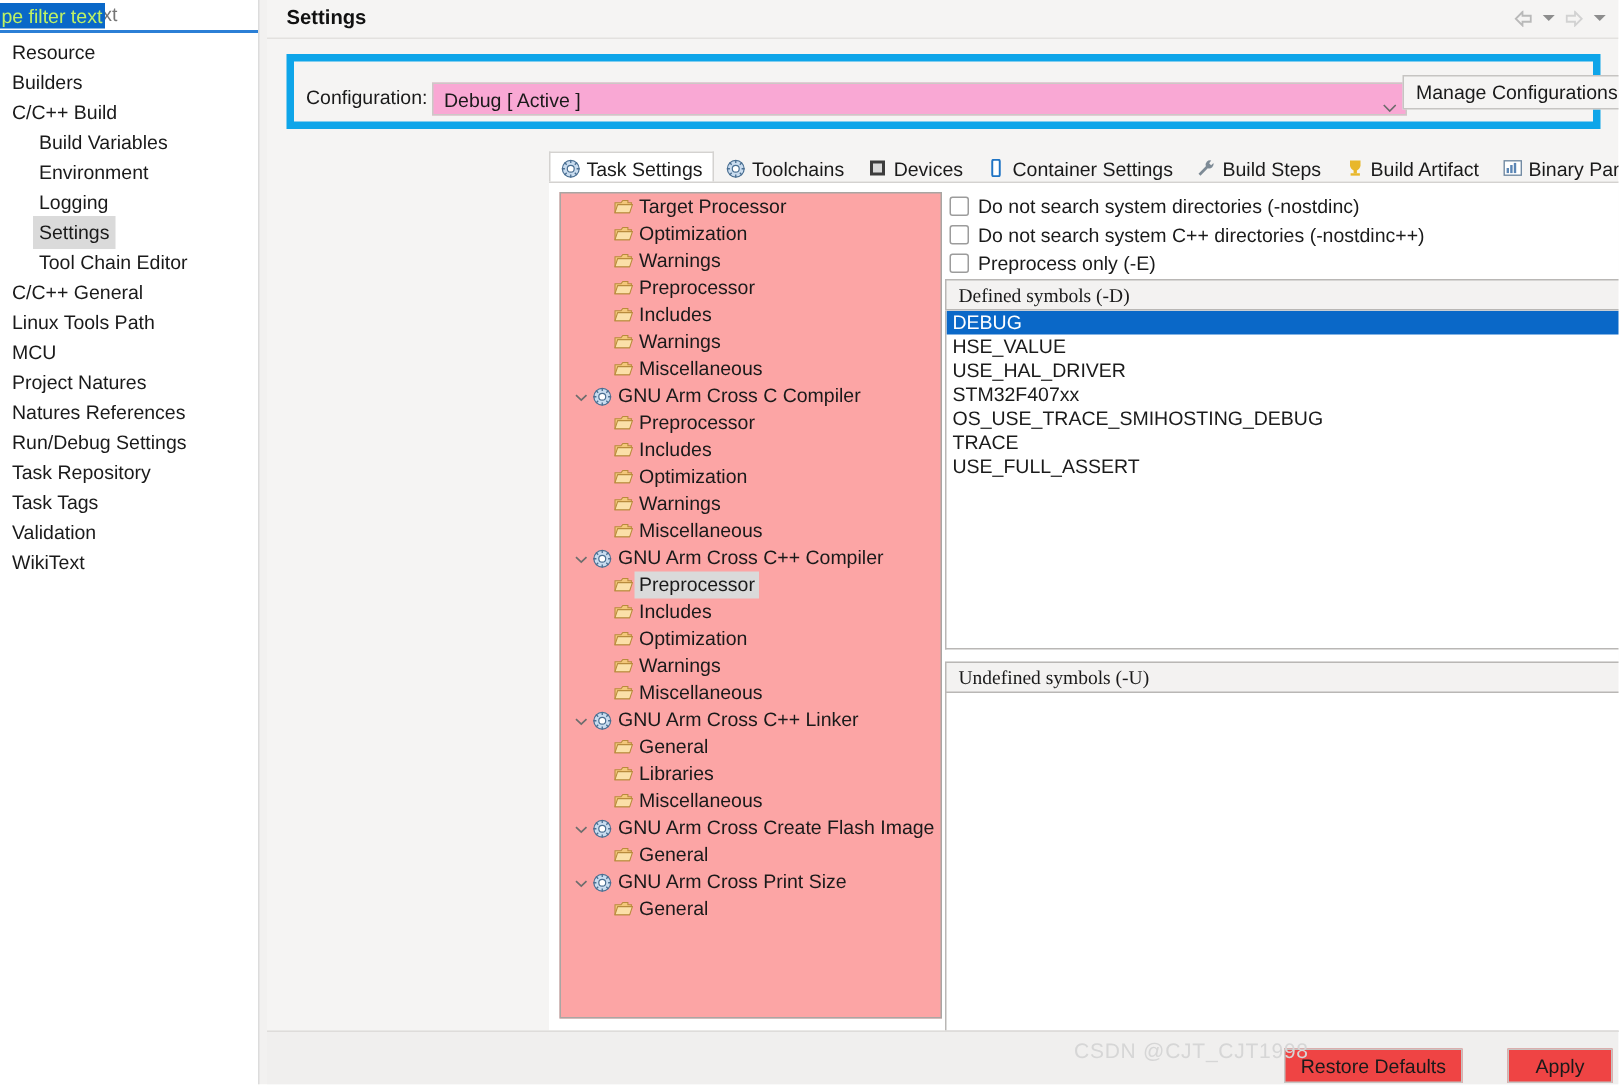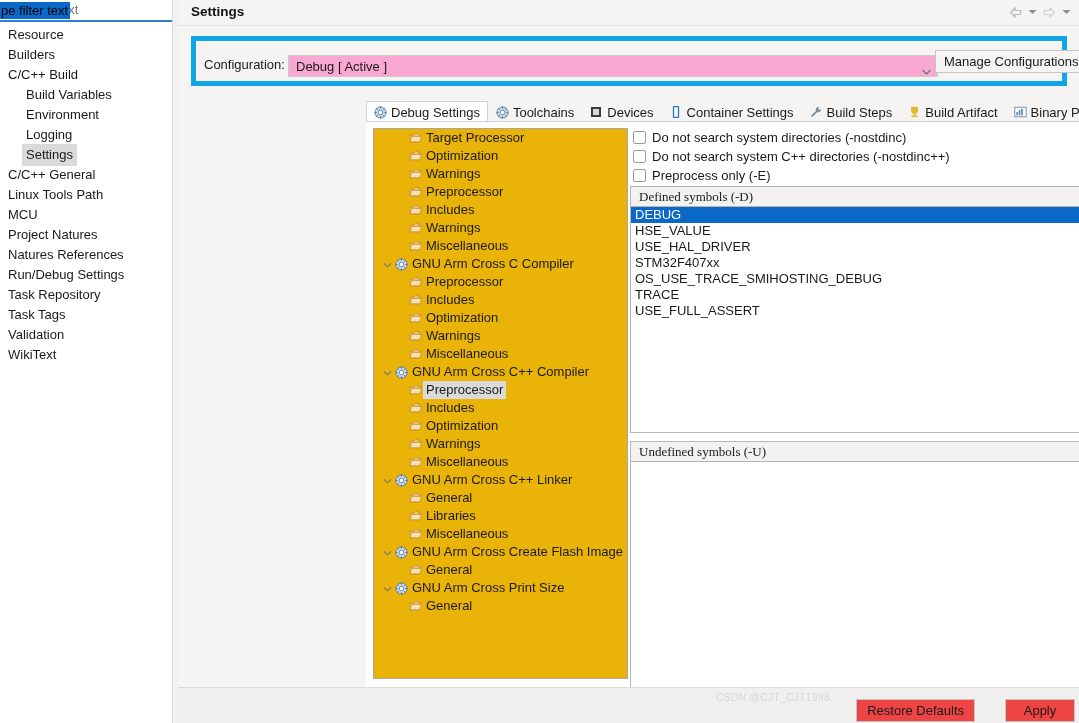--- a/index.html
+++ b/index.html
@@ -30,21 +30,21 @@
     flex: 1; height: 20px; line-height: 20px;
     border: none; outline: none;
     font-family: "Liberation Sans", sans-serif;
     font-size: 13px;
     padding: 0 2px 0 1px;
     background: #ffffff; color: #1a1a1a;
   }
   #filter-sel {
     position: absolute; left: 0; top: 2px;
     height: 17px; line-height: 17px;
-    background: #0a68c8; color: #000000;
+    background: #0a68c8; color: #bef264;
     font-size: 13px; padding: 0 2px 0 1px;
     white-space: nowrap;
   }
   #filter-clear {
     width: 22px; text-align: center;
     font-size: 15px; color: #333; cursor: default;
     line-height: 20px;
   }
   #tree-list { padding-top: 2px; }
   .pref-item {
@@ -140,21 +140,21 @@
     position: absolute; left: 188px; top: 121px;
     width: 891px; height: 566px;
     background: #ffffff;
     border-top: 1px solid #d4d2d0;
   }
 
   
   #tool-tree {
     position: absolute; left: 7px; top: 6px;
     width: 255px; height: 551px;
-    background: #eab308;
+    background: #fca5a5;
     border: 1px solid #a9a6a3;
     overflow: hidden;
   }
   .tt-row {
     height: 18px; line-height: 18px;
     font-size: 13px; white-space: nowrap;
     display: flex; align-items: center;
     position: relative;
   }
   .tt-chev { width: 14px; text-align: center; flex: 0 0 14px; color: #5a5a5a; }
@@ -213,21 +213,21 @@
     position: absolute; top: 11px;
     height: 23px; padding: 0 10px;
     border: 1px solid #c6c4c2; background: #ef4444;
     font-size: 13px; line-height: 21px; white-space: nowrap;
   }
   #btn-restore { right: 104px; }
   #btn-apply   { right: 4px; width: 70px; text-align: center; }
 
   #watermark {
     position: absolute; left: 716px; top: 692px;
-    font-size: 10px; color: #d6d6d6;
+    font-size: 14px; color: #d6d6d6;
     letter-spacing: 0.5px; white-space: nowrap;
     pointer-events: none;
   }
 </style>
 </head>
 <body>
 
 <div id="root">
 
   <div id="left-pane">
@@ -239,20 +239,21 @@
     </div>
 
     <div id="tree-list">
         <div class="pref-item"><span class="lbl">Resource</span></div>
         <div class="pref-item"><span class="lbl">Builders</span></div>
         <div class="pref-item"><span class="lbl">C/C++ Build</span></div>
         <div class="pref-item ind1"><span class="lbl">Build Variables</span></div>
         <div class="pref-item ind1"><span class="lbl">Environment</span></div>
         <div class="pref-item ind1"><span class="lbl">Logging</span></div>
         <div class="pref-item ind1 sel"><span class="lbl">Settings</span></div>
+        <div class="pref-item ind1"><span class="lbl">Tool Chain Editor</span></div>
         <div class="pref-item"><span class="lbl">C/C++ General</span></div>
         <div class="pref-item"><span class="lbl">Linux Tools Path</span></div>
         <div class="pref-item"><span class="lbl">MCU</span></div>
         <div class="pref-item"><span class="lbl">Project Natures</span></div>
         <div class="pref-item"><span class="lbl">Natures References</span></div>
         <div class="pref-item"><span class="lbl">Run/Debug Settings</span></div>
         <div class="pref-item"><span class="lbl">Task Repository</span></div>
         <div class="pref-item"><span class="lbl">Task Tags</span></div>
         <div class="pref-item"><span class="lbl">Validation</span></div>
         <div class="pref-item"><span class="lbl">WikiText</span></div>
@@ -302,21 +303,21 @@
     </div>
     <div class="bbtn" id="manage-btn" style="position:absolute; left:757px; top:50px;">Manage Configurations...</div>
 
     <div id="tabstrip">
         <div class="tab active">
           <span class="tabicon"><svg width="13" height="13" viewBox="0 0 13 13">
               <circle cx="6.5" cy="6.5" r="5.6" fill="#c9dcef" stroke="#4a6f92" stroke-width=".8"></circle>
               <circle cx="6.5" cy="6.5" r="2.3" fill="#ffffff" stroke="#4a6f92" stroke-width=".8"></circle>
               <path d="M6.5 .6 v2 M6.5 10.4 v2 M.6 6.5 h2 M10.4 6.5 h2 M2.4 2.4 l1.4 1.4 M9.2 9.2 l1.4 1.4 M10.6 2.4 l-1.4 1.4 M3.8 9.2 l-1.4 1.4" stroke="#4a6f92" stroke-width=".9"></path>
             </svg></span>
-          <span>Debug Settings</span>
+          <span>Task Settings</span>
         </div>
         <div class="tab">
           <span class="tabicon"><svg width="13" height="13" viewBox="0 0 13 13">
               <circle cx="6.5" cy="6.5" r="5.6" fill="#c9dcef" stroke="#4a6f92" stroke-width=".8"></circle>
               <circle cx="6.5" cy="6.5" r="2.3" fill="#ffffff" stroke="#4a6f92" stroke-width=".8"></circle>
               <path d="M6.5 .6 v2 M6.5 10.4 v2 M.6 6.5 h2 M10.4 6.5 h2 M2.4 2.4 l1.4 1.4 M9.2 9.2 l1.4 1.4 M10.6 2.4 l-1.4 1.4 M3.8 9.2 l-1.4 1.4" stroke="#4a6f92" stroke-width=".9"></path>
             </svg></span>
           <span>Toolchains</span>
         </div>
         <div class="tab">

